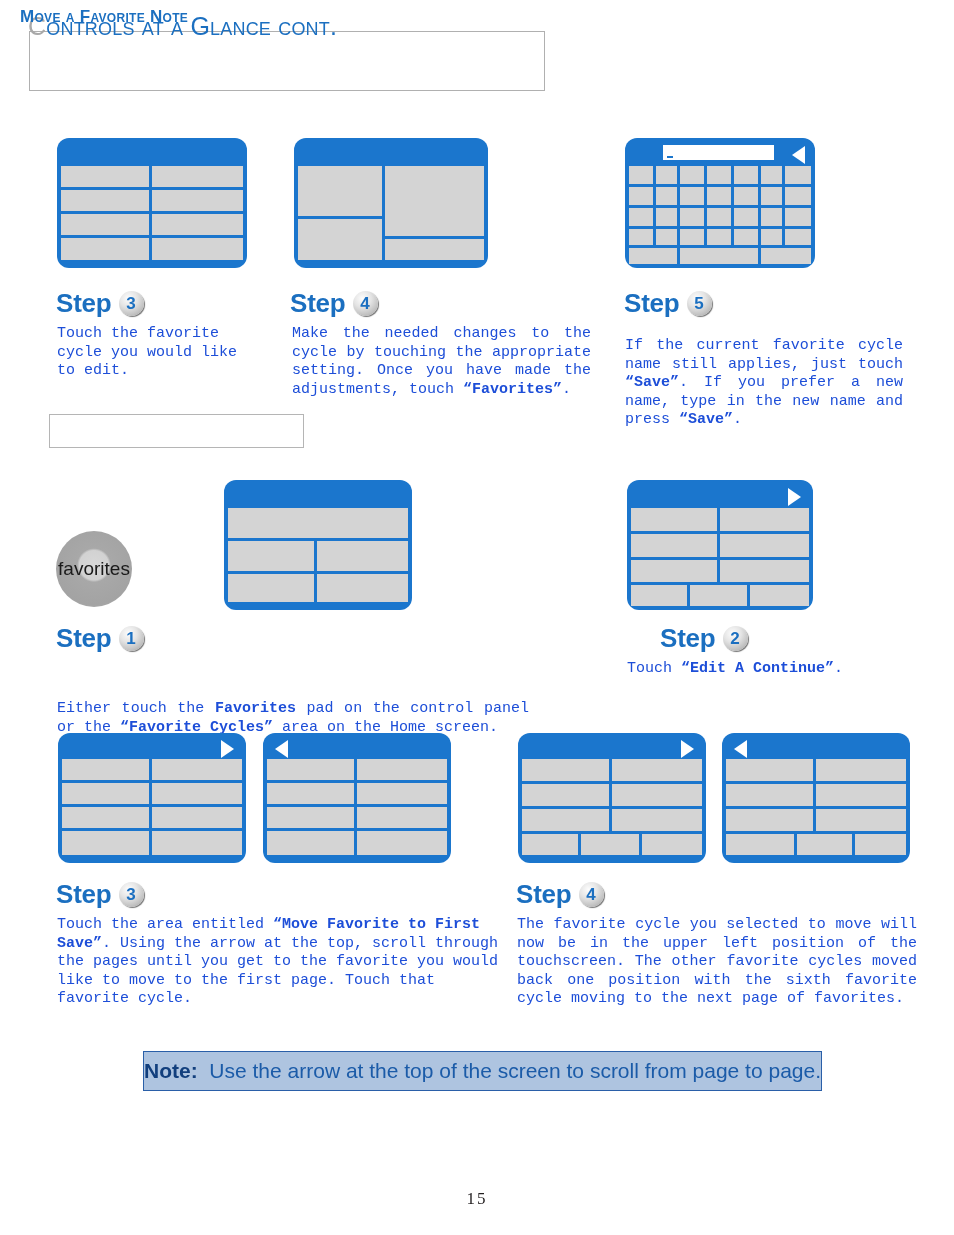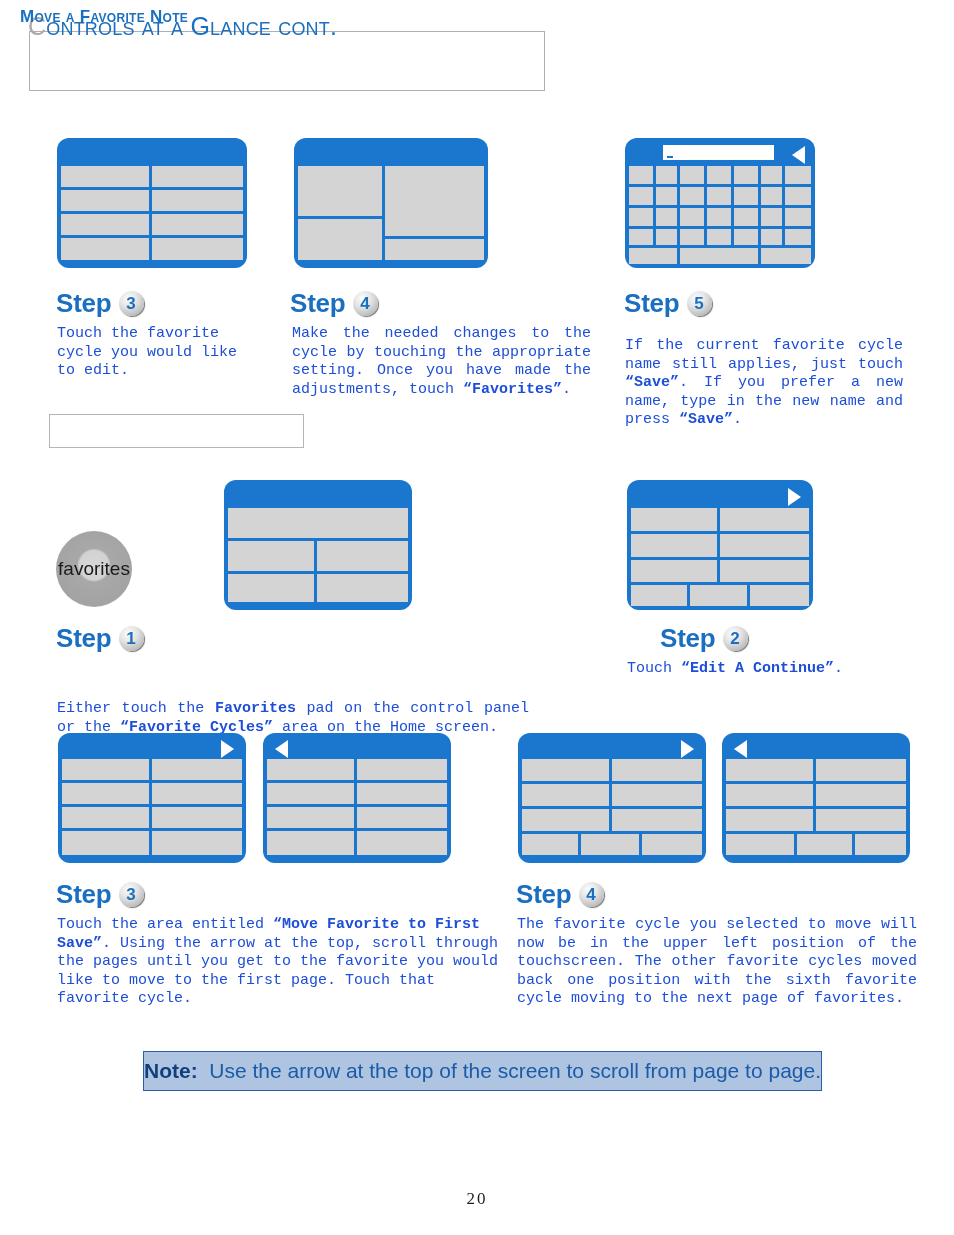--- a/index.html
+++ b/index.html
@@ -421,13 +421,13 @@
 
 <div class="step" style="left:516px; top:879px;">
   <span class="step-word">Step</span><span class="step-badge">4</span>
 </div>
 <div class="para justify" style="left:517px; top:916px; width:400px;">The favorite cycle you selected to move will now be in the upper left position of the touchscreen. The other favorite cycles moved back one position with the sixth favorite cycle moving to the next page of favorites.</div>
 
 <div class="note-box">
   <div class="note-text"><b>Note:</b>&nbsp; <span>Use the arrow at the top of the screen to scroll from page to page.</span></div>
 </div>
 
-<div class="page-num">20</div>
+<div class="page-num">15</div>
 
 </body></html>

